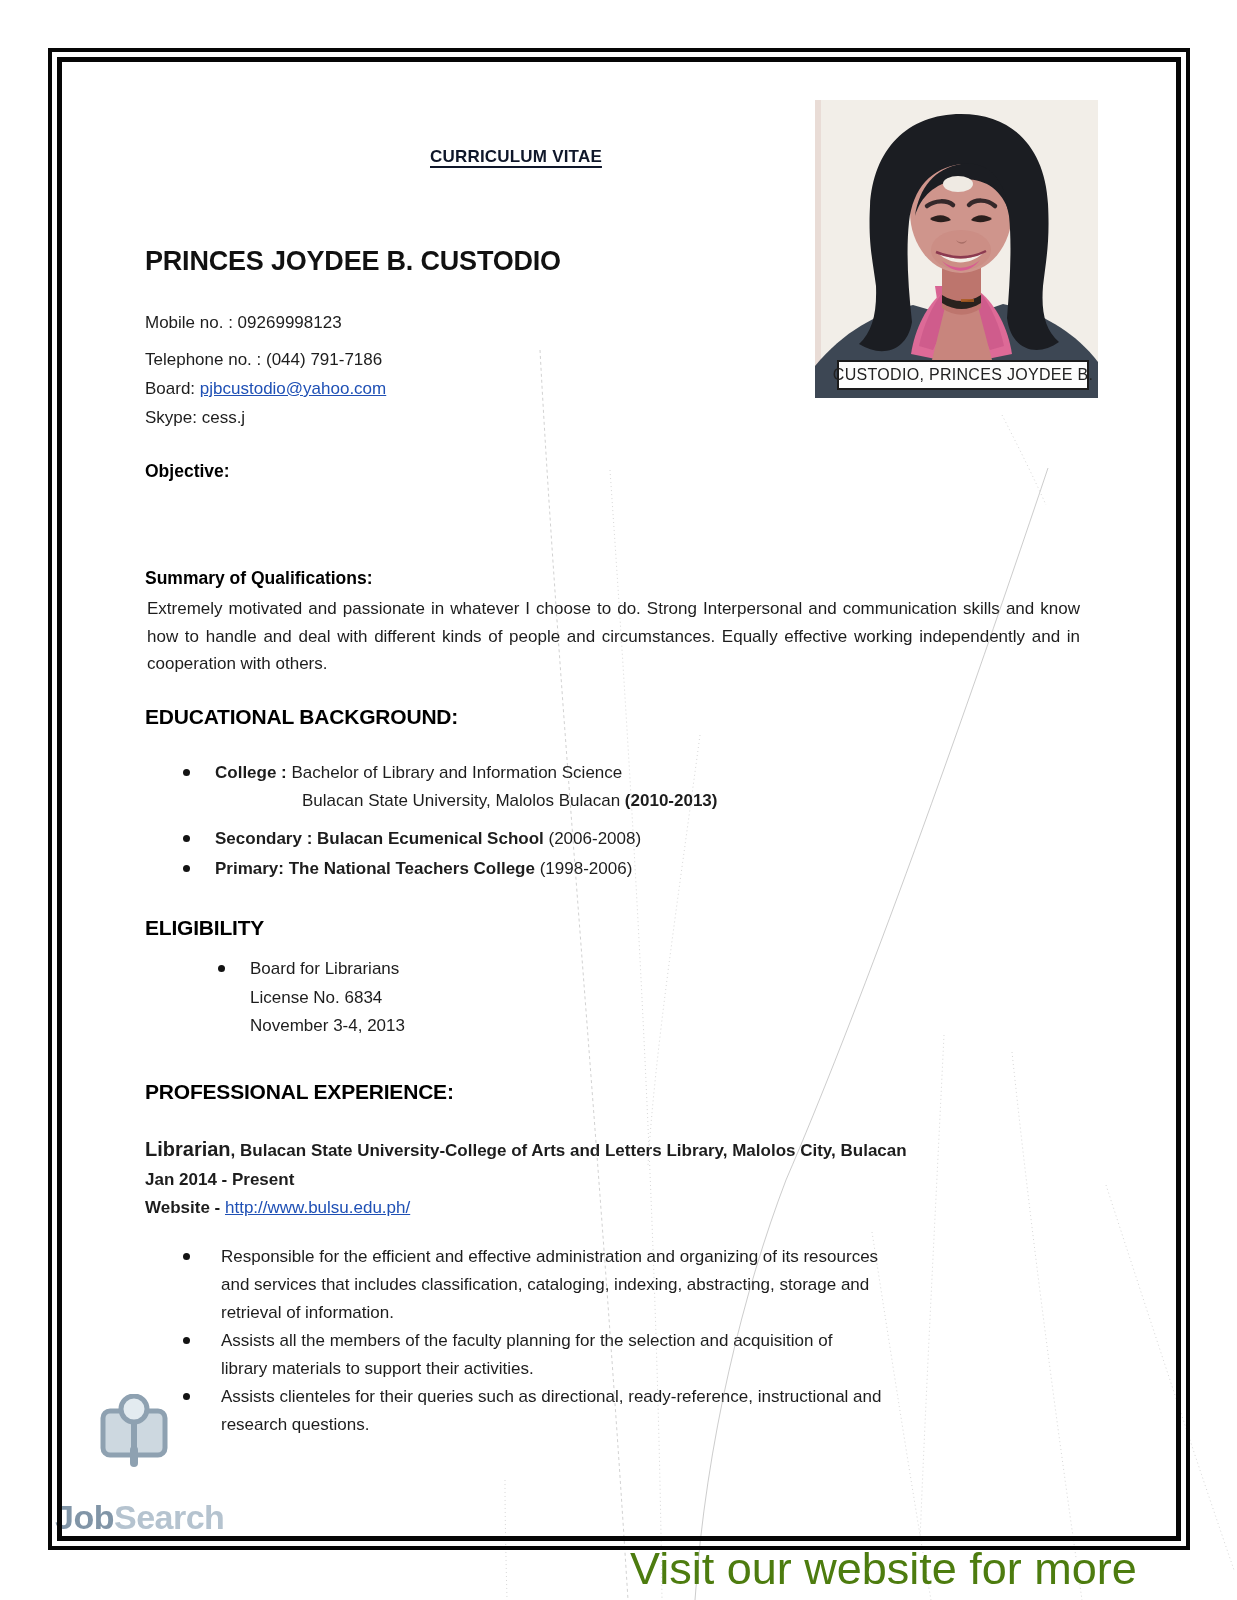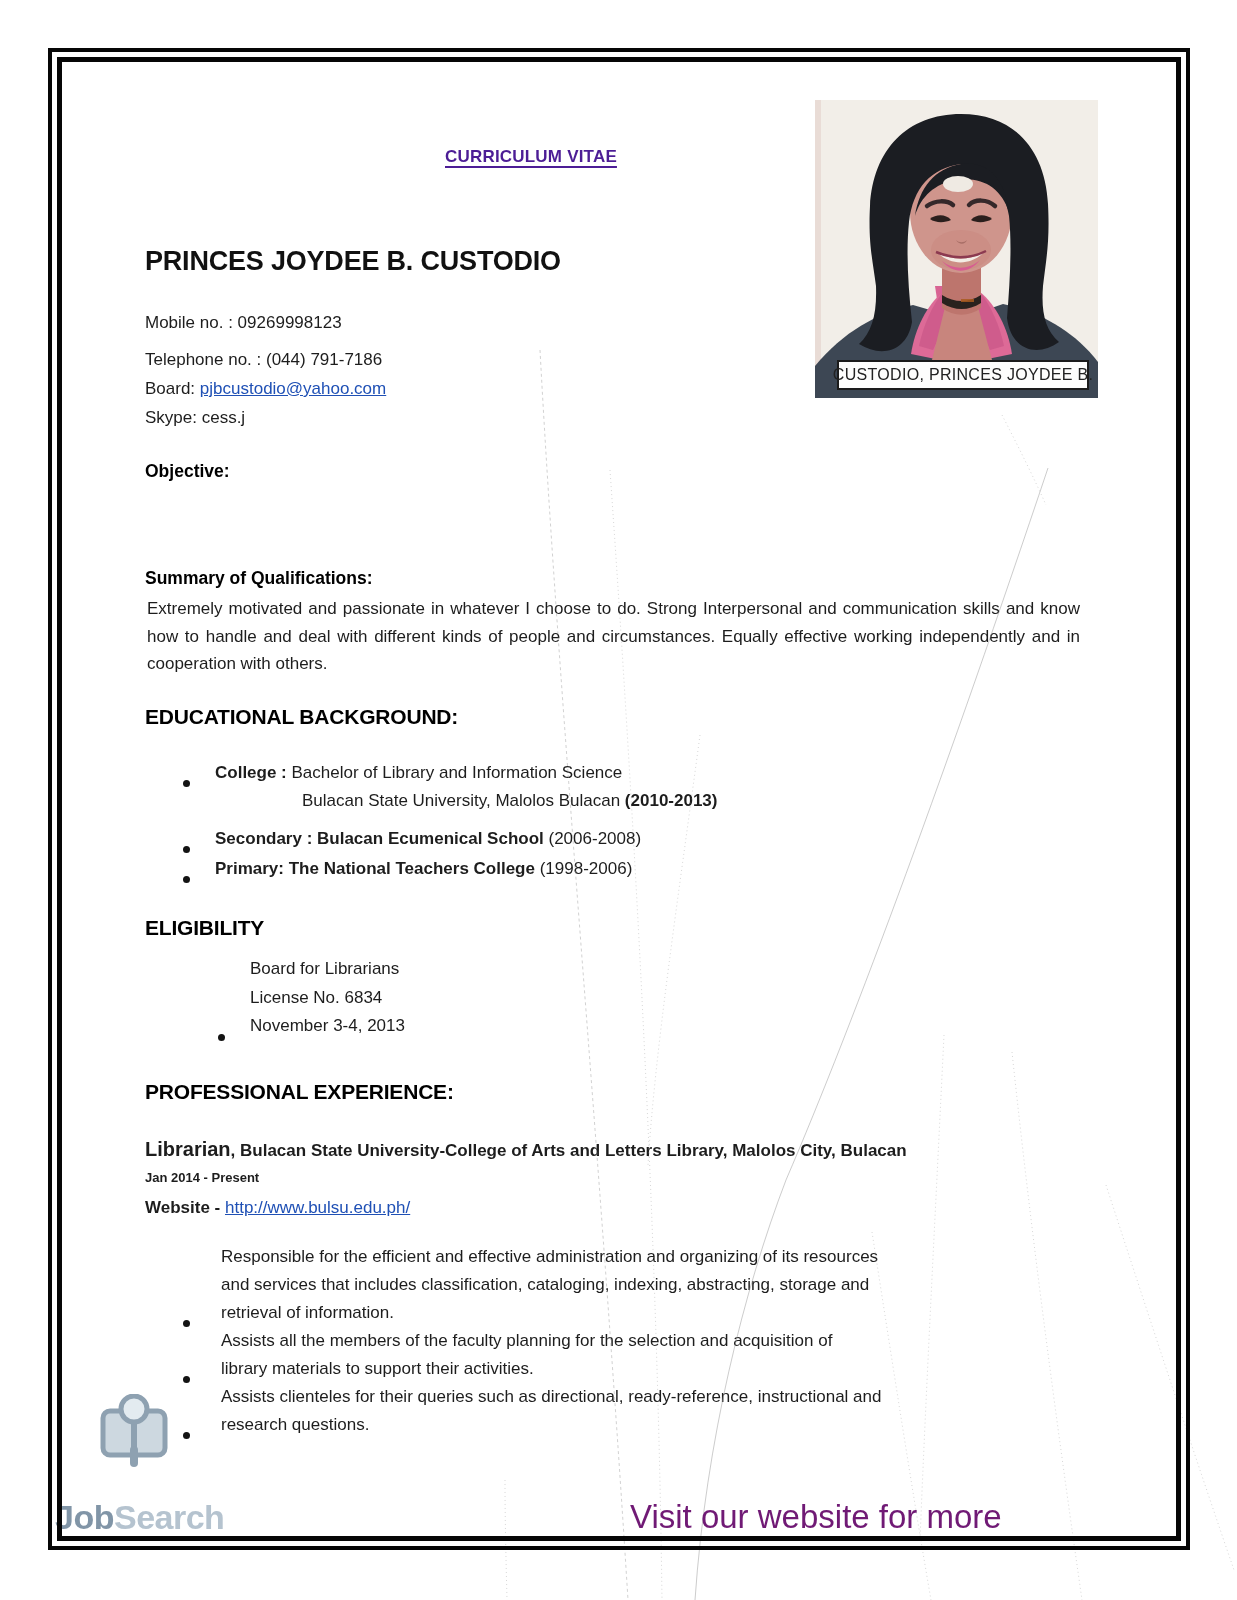--- a/index.html
+++ b/index.html
@@ -7,43 +7,43 @@
     position:relative;width:1237px;height:1600px;overflow:hidden;
     background:#ffffff;color:#1d1d1d;
     font-family:"Liberation Sans",sans-serif;
   }
   
   .frame-outer{position:absolute;left:48px;top:48px;width:1142px;height:1502px;
     border:4px solid #060606;box-sizing:border-box;z-index:6;pointer-events:none;}
   .frame-inner{position:absolute;left:57px;top:57px;width:1124px;height:1484px;
     border:5px solid #060606;box-sizing:border-box;z-index:6;pointer-events:none;}
   .abs{position:absolute;}
-  .doc-title{font-size:17px;font-weight:bold;color:#4c1d95;
-    text-decoration:underline;text-decoration-thickness:2px;text-underline-offset:4px;letter-spacing:.2px;margin-left:15px;}
+  .doc-title{font-size:17px;font-weight:bold;color:#0f172a;
+    text-decoration:underline;text-decoration-thickness:2px;text-underline-offset:4px;letter-spacing:.2px;}
   .name{font-size:27px;font-weight:bold;color:#111;letter-spacing:-.2px;}
   .body-line{font-size:17px;line-height:29px;}
   .link{color:#1f50b5;text-decoration:underline;cursor:pointer;}
   .h-small{font-size:17.5px;font-weight:bold;color:#000;}
   .h-big{font-size:21px;font-weight:bold;color:#000;letter-spacing:-.2px;}
   .para{font-size:17px;line-height:29px;color:#1d1d1d;}
   .pre{white-space:pre-line;}
   .just{text-align:justify;line-height:27.5px;}
-  .blt-row{display:flex;align-items:flex-end;}
+  .blt-row{display:flex;align-items:flex-start;}
   .dot{width:7px;height:7px;border-radius:50%;background:#131313;flex:0 0 7px;margin:10px 25px 0 0;}
   .etext{font-size:17px;line-height:28px;}
   .b{font-weight:bold;}
   .photo{position:absolute;left:815px;top:100px;width:283px;height:298px;z-index:2;}
   .photo svg{display:block;}
   .plate{position:absolute;left:22px;top:260px;width:252px;height:30px;background:#fdfdfc;
     border:2px solid #1b1b1b;box-sizing:border-box;display:flex;align-items:center;justify-content:center;
     font-size:16px;color:#222;letter-spacing:.3px;white-space:nowrap;}
   .scratches{position:absolute;left:0;top:0;z-index:5;pointer-events:none;}
   .logo-icon{position:absolute;left:95px;top:1394px;z-index:4;}
   .logo-text{position:absolute;left:55px;top:1498px;font-size:34px;font-weight:bold;z-index:4;letter-spacing:-.5px;}
-  .footer-cta{position:absolute;left:630px;top:1498px;font-size:33px;color:#701a75;z-index:7;white-space:nowrap;}
+  .footer-cta{position:absolute;left:630px;top:1543px;font-size:45px;color:#4d7c0f;z-index:7;white-space:nowrap;}
   .prof-list{display:flex;flex-direction:column;}
   .prof-list .blt-row{margin:0;gap:6px;}
 </style>
 </head>
 <body>
 
 <div class="page">
 
   <svg class="scratches" width="1237" height="1600" viewBox="0 0 1237 1600">
     <g fill="none" stroke="#9a9a9a" stroke-width="1">
@@ -143,21 +143,21 @@
     <span class="dot"></span>
     <span class="etext pre" style="line-height:28.5px;">Board for Librarians
 License No. 6834
 November 3-4, 2013</span>
   </div>
 
   <div class="abs h-big" style="left:145px;top:1080px;">PROFESSIONAL EXPERIENCE:</div>
   <div class="abs" style="left:145px;top:1138px;font-size:17px;">
     <span class="b" style="font-size:20px;">Librarian</span><span class="b">, Bulacan State University-College of Arts and Letters Library, Malolos City, Bulacan</span>
   </div>
-  <div class="abs b" style="left:145px;top:1170px;font-size:13px;">Jan 2014 - Present</div>
+  <div class="abs b" style="left:145px;top:1170px;font-size:17px;">Jan 2014 - Present</div>
   <div class="abs" style="left:145px;top:1198px;font-size:17px;">
     <span class="b">Website - </span><a class="link">http://www.bulsu.edu.ph/</a>
   </div>
   <div class="abs prof-list" style="left:183px;top:1243px;width:830px;">
     <div class="blt-row">
       <span class="dot"></span>
       <span class="etext pre">Responsible for  the efficient and effective administration and organizing of its resources
 and services that includes classification, cataloging, indexing, abstracting, storage and
 retrieval of information.</span>
     </div>

